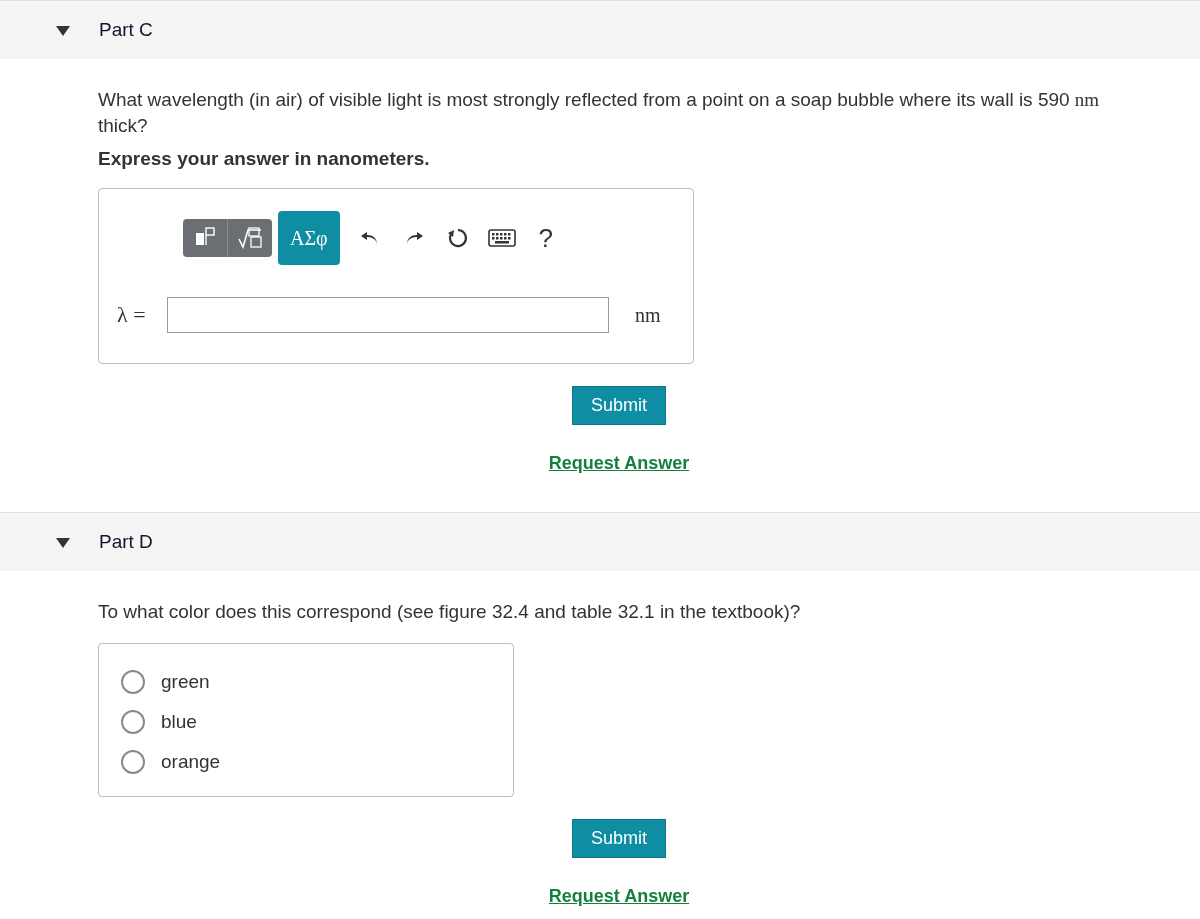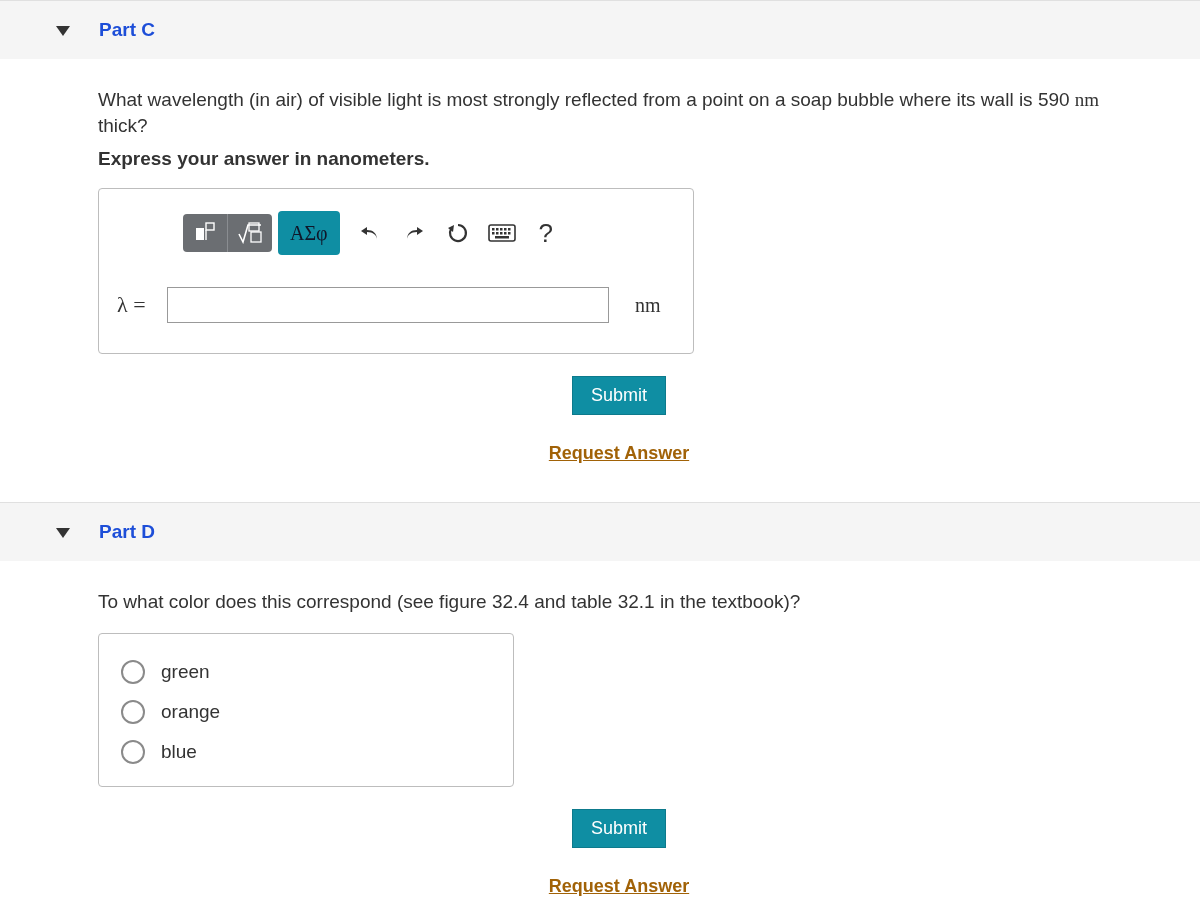--- a/index.html
+++ b/index.html
@@ -19,23 +19,23 @@
     border-top: 1px solid #e0e0e0;
   }
   .part-header .tri {
     position: absolute;
     left: 56px;
     top: 50%;
     transform: translateY(-50%);
     cursor: pointer;
   }
   .part-header .title {
-    font-weight: bold;
+    font-weight: normal;
     margin-left: 44px;
-    color: #1d4ed8;
+    color: #0f172a;
     margin-top: 7px;
   }
   .part-body {
     padding: 28px 60px 28px 98px;
   }
   .question {
     color: #333;
     line-height: 1.35;
     margin-bottom: 8px;
   }
@@ -70,23 +70,23 @@
     display: flex;
     background: #6b6e72;
     border-radius: 4px;
     overflow: hidden;
     margin-right: 6px;
   }
   .tool-group .tool-btn { color: #fff; }
   .tool-group .sep-v { width:1px; background:#8a8d91; height:38px;}
   .greek-btn {
     background: #0f8ea3;
-    color: #0f172a;
-    border-radius: 4px;
-    height: 44px;
+    color: #ffffff;
+    border-radius: 4px;
+    height: 54px;
     padding: 0 12px;
     display: flex;
     align-items: center;
     justify-content: center;
     font-family: "Times New Roman", serif;
     font-size: 20px;
     margin-right: 8px;
     cursor: pointer;
   }
   .tool-icon { font-size: 20px; color: #333; }
@@ -121,21 +121,21 @@
   }
   .submit-btn {
     background: #0f8ea3;
     color: #fff;
     border: 1px solid #0d7a8c;
     padding: 8px 18px;
     font-size: 18px;
     cursor: pointer;
   }
   .request-link {
-    color: #a16207;
+    color: #15803d;
     text-decoration: underline;
     font-weight: bold;
     font-size: 18px;
     cursor: pointer;
   }
   .radio-box {
     border: 1px solid #bdbdbd;
     border-radius: 4px;
     width: 416px;
     padding: 18px 22px 14px 22px;
@@ -256,25 +256,25 @@
 <div class="part-body">
   <div class="question">To what color does this correspond (see figure 32.4 and table 32.1 in the textbook)?</div>
 
   <div class="radio-box" style="margin-top:18px;">
     <div class="radio-row">
       <div class="radio-circle"></div>
       <span class="radio-label">green</span>
     </div>
     <div class="radio-row">
       <div class="radio-circle"></div>
-      <span class="radio-label">orange</span>
+      <span class="radio-label">blue</span>
     </div>
     <div class="radio-row">
       <div class="radio-circle"></div>
-      <span class="radio-label">blue</span>
+      <span class="radio-label">orange</span>
     </div>
   </div>
 
   <div class="action-row">
     <button class="submit-btn">Submit</button>
     <span class="request-link">Request Answer</span>
   </div>
 </div>
 
 </body></html>

